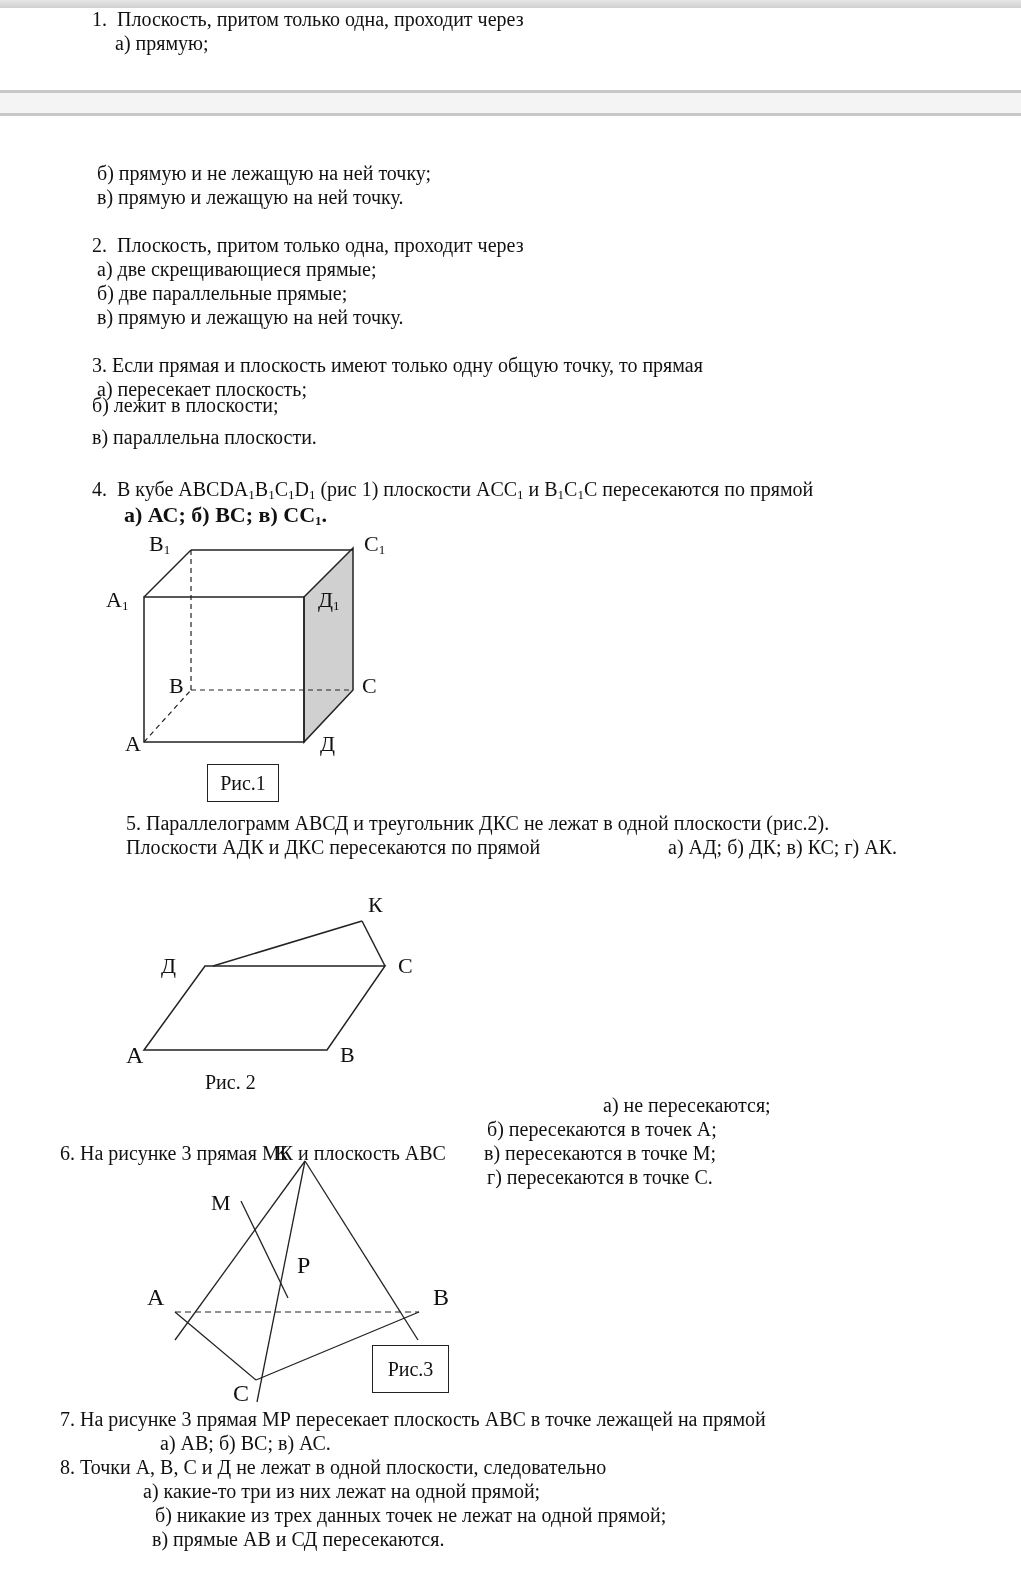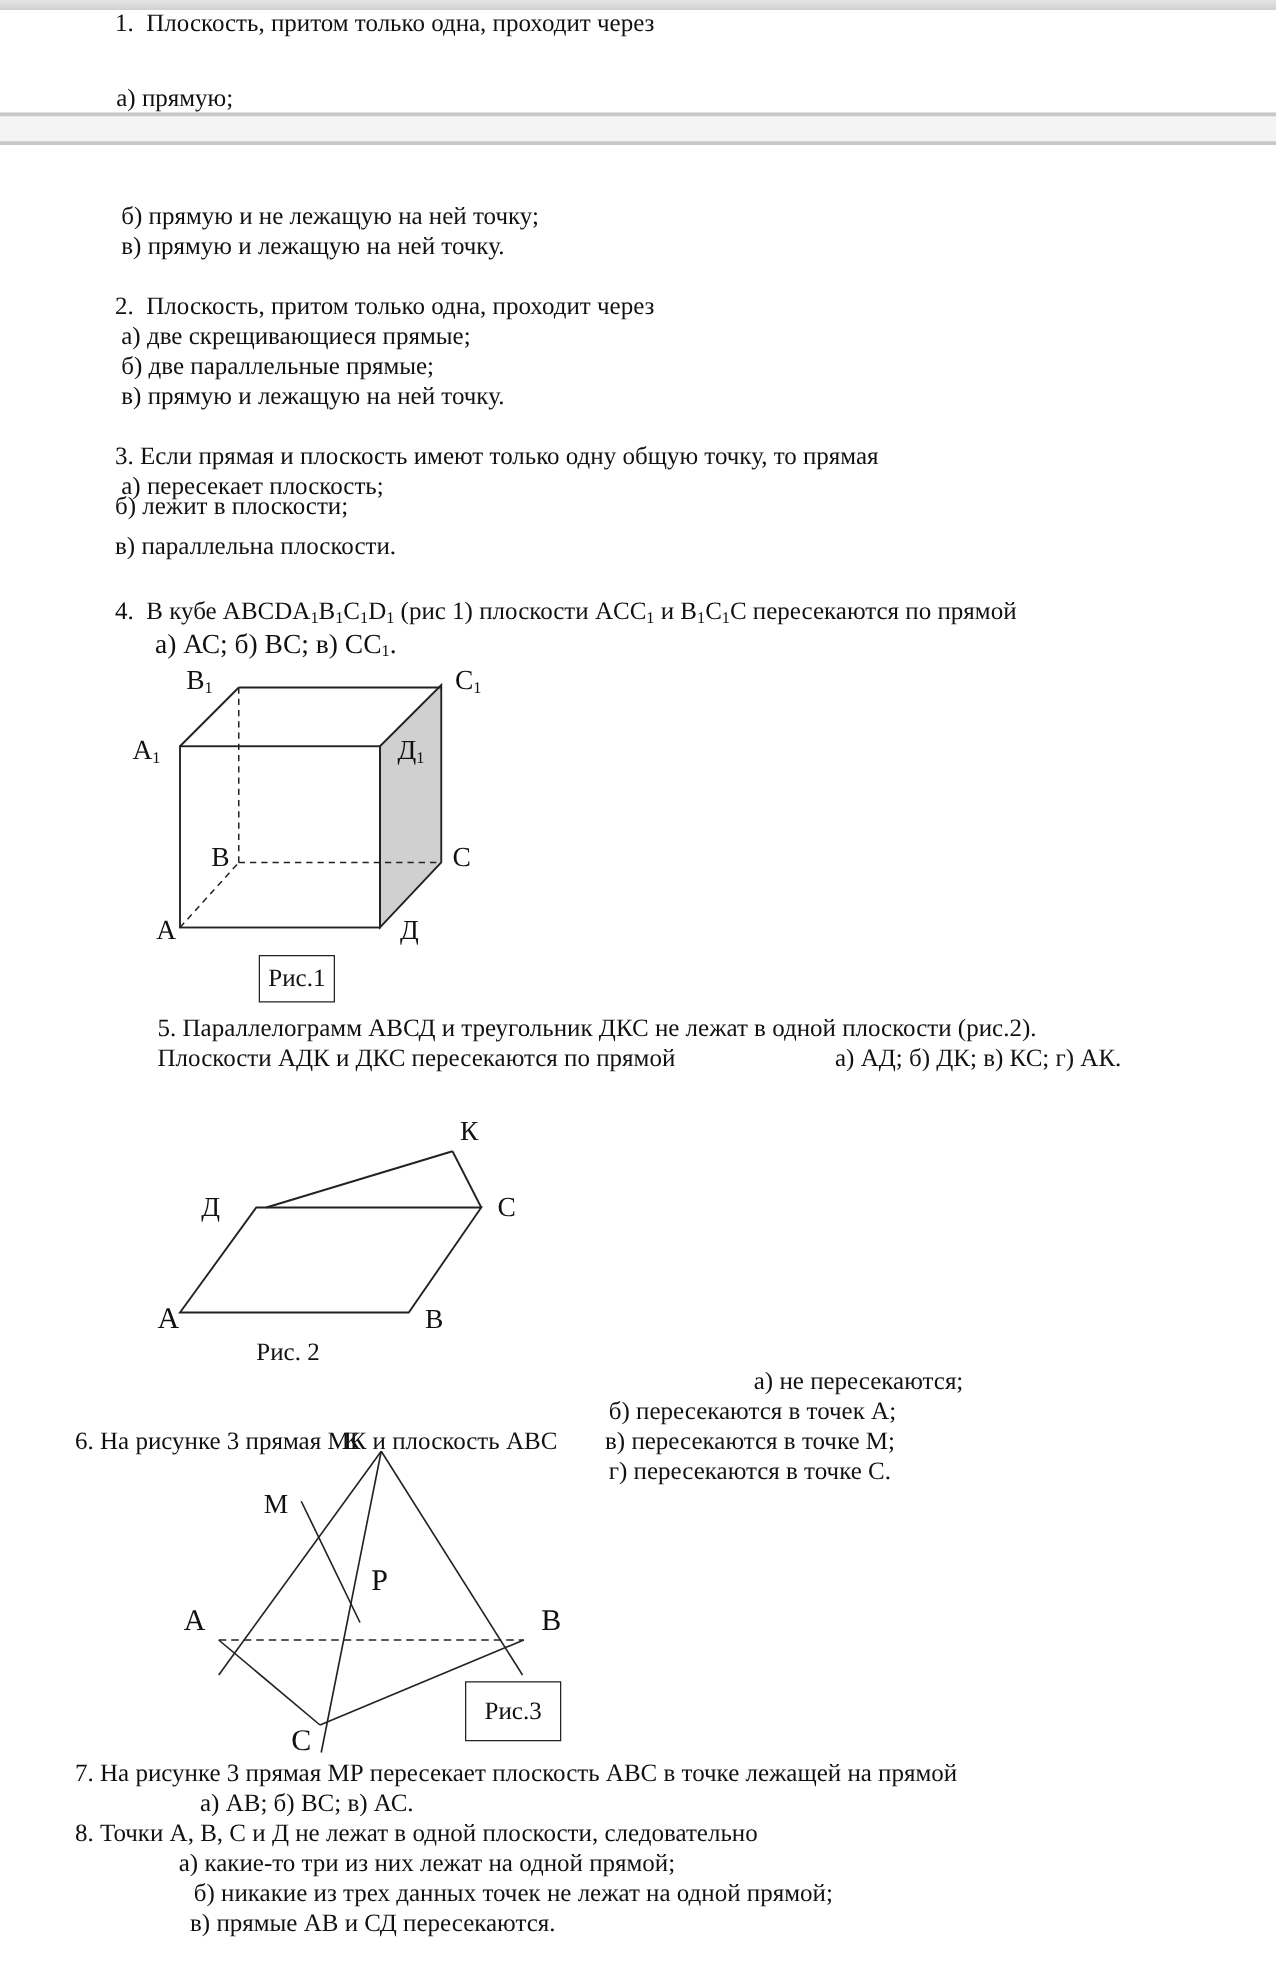--- a/index.html
+++ b/index.html
@@ -18,21 +18,21 @@
   svg { position:absolute; left:0; top:0; }
 </style>
 </head>
 <body>
 
 <div class="topbar"></div>
 
 <div class="t b" style="left:92px;top:8px;">
   <span>1.</span>&nbsp;&nbsp;<span>Плоскость, притом только одна,  проходит  через</span>
 </div>
-<div class="t" style="left:93px;top:32px;margin-top:36px;">а) прямую;</div>
+<div class="t" style="left:115px;top:32px;">а) прямую;</div>
 
 <div class="pagebreak"></div>
 
 <div class="t" style="left:97px;top:162px;">б)  прямую и не лежащую на ней точку;</div>
 <div class="t" style="left:97px;top:186px;">в)  прямую и  лежащую на ней точку.</div>
 
 <div class="t b" style="left:92px;top:234px;">
   <span>2.</span>&nbsp;&nbsp;<span>Плоскость, притом только одна,  проходит  через</span>
 </div>
 <div class="t" style="left:97px;top:258px;">а) две скрещивающиеся прямые;</div>
@@ -42,42 +42,42 @@
 <div class="t b" style="left:92px;top:354px;">
   <span>3.</span> <span>Если прямая и плоскость имеют только одну общую точку, то прямая</span>
 </div>
 <div class="t" style="left:97px;top:378px;">а) пересекает плоскость;</div>
 <div class="t" style="left:92px;top:394px;">б)  лежит в плоскости;</div>
 <div class="t" style="left:92px;top:426px;">в)  параллельна плоскости.</div>
 
 <div class="t b" style="left:92px;top:478px;">
   <span>4.</span>&nbsp;&nbsp;<span>В кубе  ABCDA</span><sub>1</sub><span>B</span><sub>1</sub><span>C</span><sub>1</sub><span>D</span><sub>1</sub><span> (рис 1)  плоскости  ACC</span><sub>1</sub><span>  и B</span><sub>1</sub><span>C</span><sub>1</sub><span>C пересекаются по  прямой</span>
 </div>
-<div class="t" style="left:124px;top:504px;font-size:22px;">
+<div class="t" style="left:124px;top:504px;font-size:22px;font-weight:bold;">
   <span>а)  АС;  б)  ВС;  в)  СС</span><sub>1</sub><span>.</span>
 </div>
 
 <svg width="1021" height="1575">
   <polygon points="304,597 353,548 353,690 304,742" fill="#d0d0d0" stroke="#222" stroke-width="1.5"></polygon>
   <rect x="144" y="597" width="160" height="145" fill="none" stroke="#222" stroke-width="1.5"></rect>
   <line x1="144" y1="597" x2="191" y2="550" stroke="#222" stroke-width="1.5"></line>
   <line x1="191" y1="550" x2="353" y2="550" stroke="#222" stroke-width="1.5"></line>
   <line x1="191" y1="550" x2="191" y2="690" stroke="#222" stroke-width="1.2" stroke-dasharray="5,4"></line>
   <line x1="191" y1="690" x2="353" y2="690" stroke="#222" stroke-width="1.2" stroke-dasharray="5,4"></line>
   <line x1="144" y1="742" x2="191" y2="690" stroke="#222" stroke-width="1.2" stroke-dasharray="5,4"></line>
 </svg>
 <div class="lbl" style="left:149px;top:533px;"><span>B</span><sub>1</sub></div>
 <div class="lbl" style="left:364px;top:533px;"><span>C</span><sub>1</sub></div>
 <div class="lbl" style="left:106px;top:589px;"><span>A</span><sub>1</sub></div>
 <div class="lbl" style="left:318px;top:589px;"><span>Д</span><sub>1</sub></div>
 <div class="lbl" style="left:169px;top:675px;">B</div>
 <div class="lbl" style="left:362px;top:675px;">C</div>
 <div class="lbl" style="left:125px;top:733px;">A</div>
 <div class="lbl" style="left:320px;top:733px;">Д</div>
-<div class="boxlbl" style="left:207px;top:764px;width:61px;height:38px;">Рис.1</div>
+<div class="boxlbl" style="left:207px;top:764px;width:72px;height:38px;">Рис.1</div>
 
 <div class="t b" style="left:126px;top:812px;">5.   Параллелограмм АВСД и треугольник ДКС не лежат в одной плоскости (рис.2).</div>
 <div class="t b" style="left:126px;top:836px;">Плоскости АДК и ДКС пересекаются по прямой</div>
 <div class="t" style="left:668px;top:836px;">а)  АД;  б)  ДК;  в)  КС;  г)  АК.</div>
 
 <svg width="1021" height="1575">
   <polygon points="144,1050 205,966 385,966 327,1050" fill="none" stroke="#222" stroke-width="1.5"></polygon>
   <line x1="213" y1="966" x2="362" y2="921" stroke="#222" stroke-width="1.5"></line>
   <line x1="362" y1="921" x2="385" y2="966" stroke="#222" stroke-width="1.5"></line>
 </svg>

